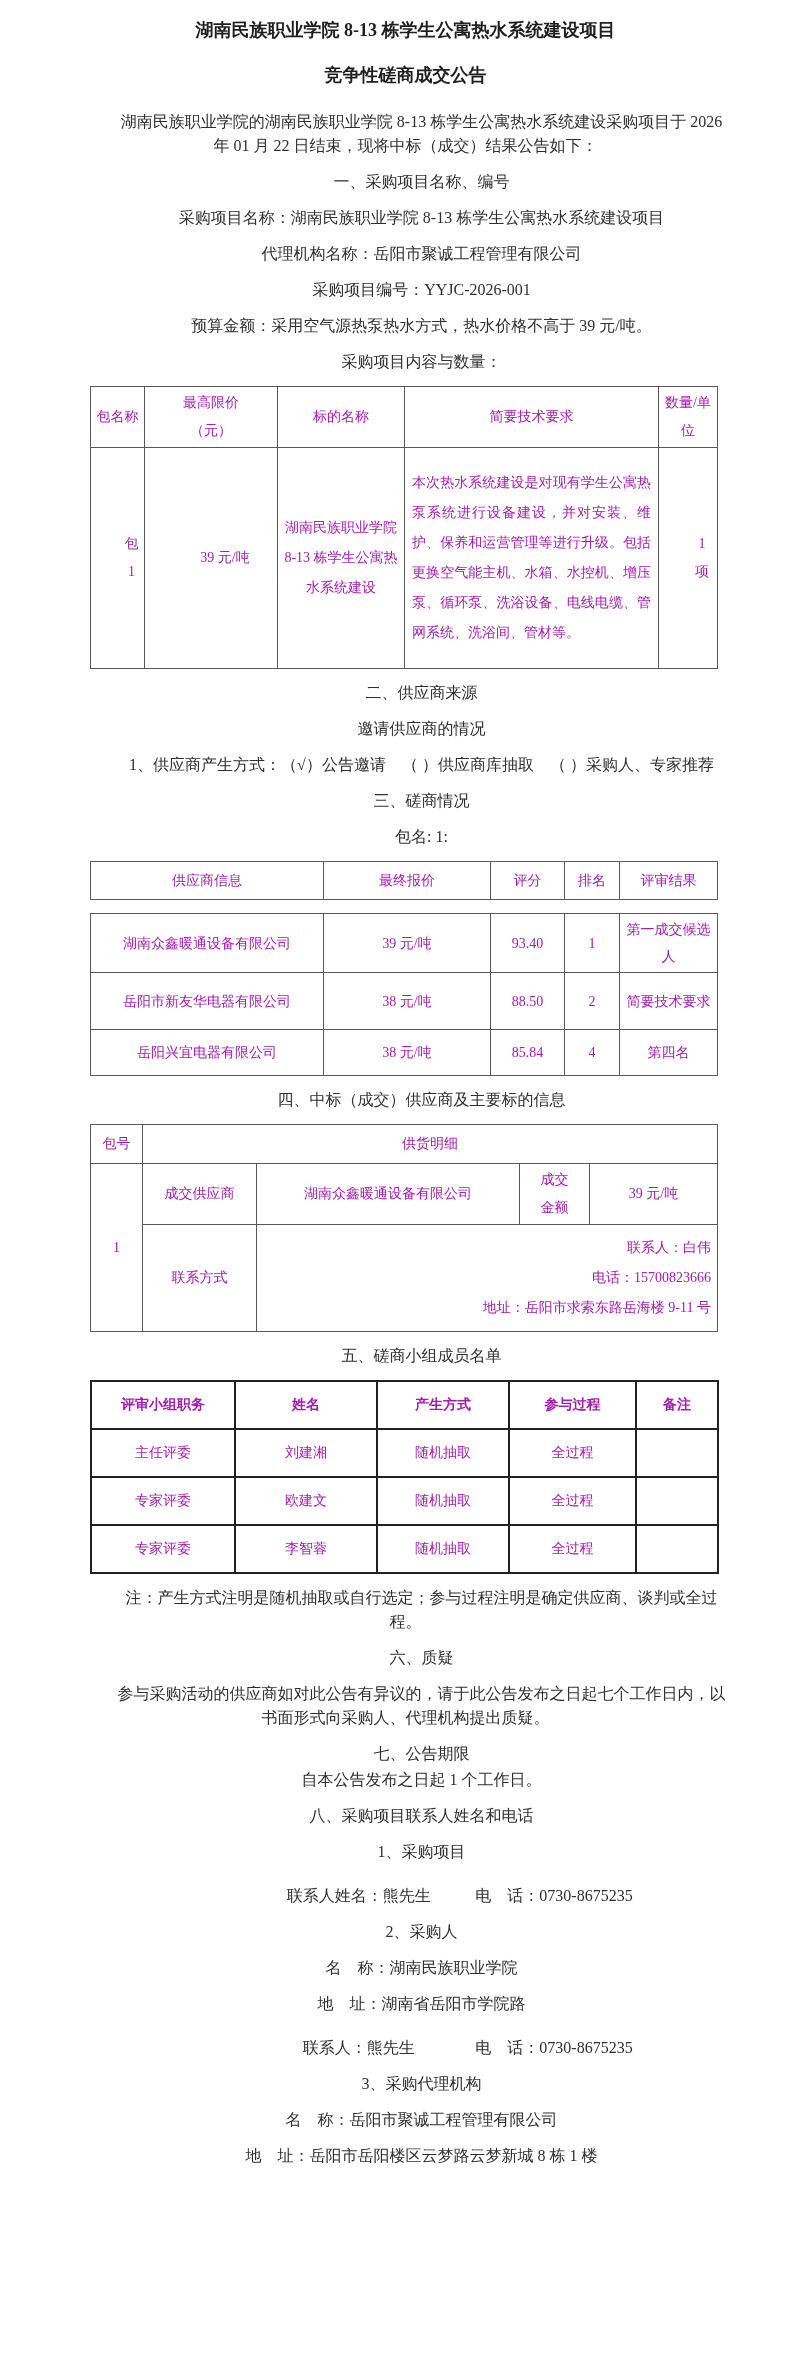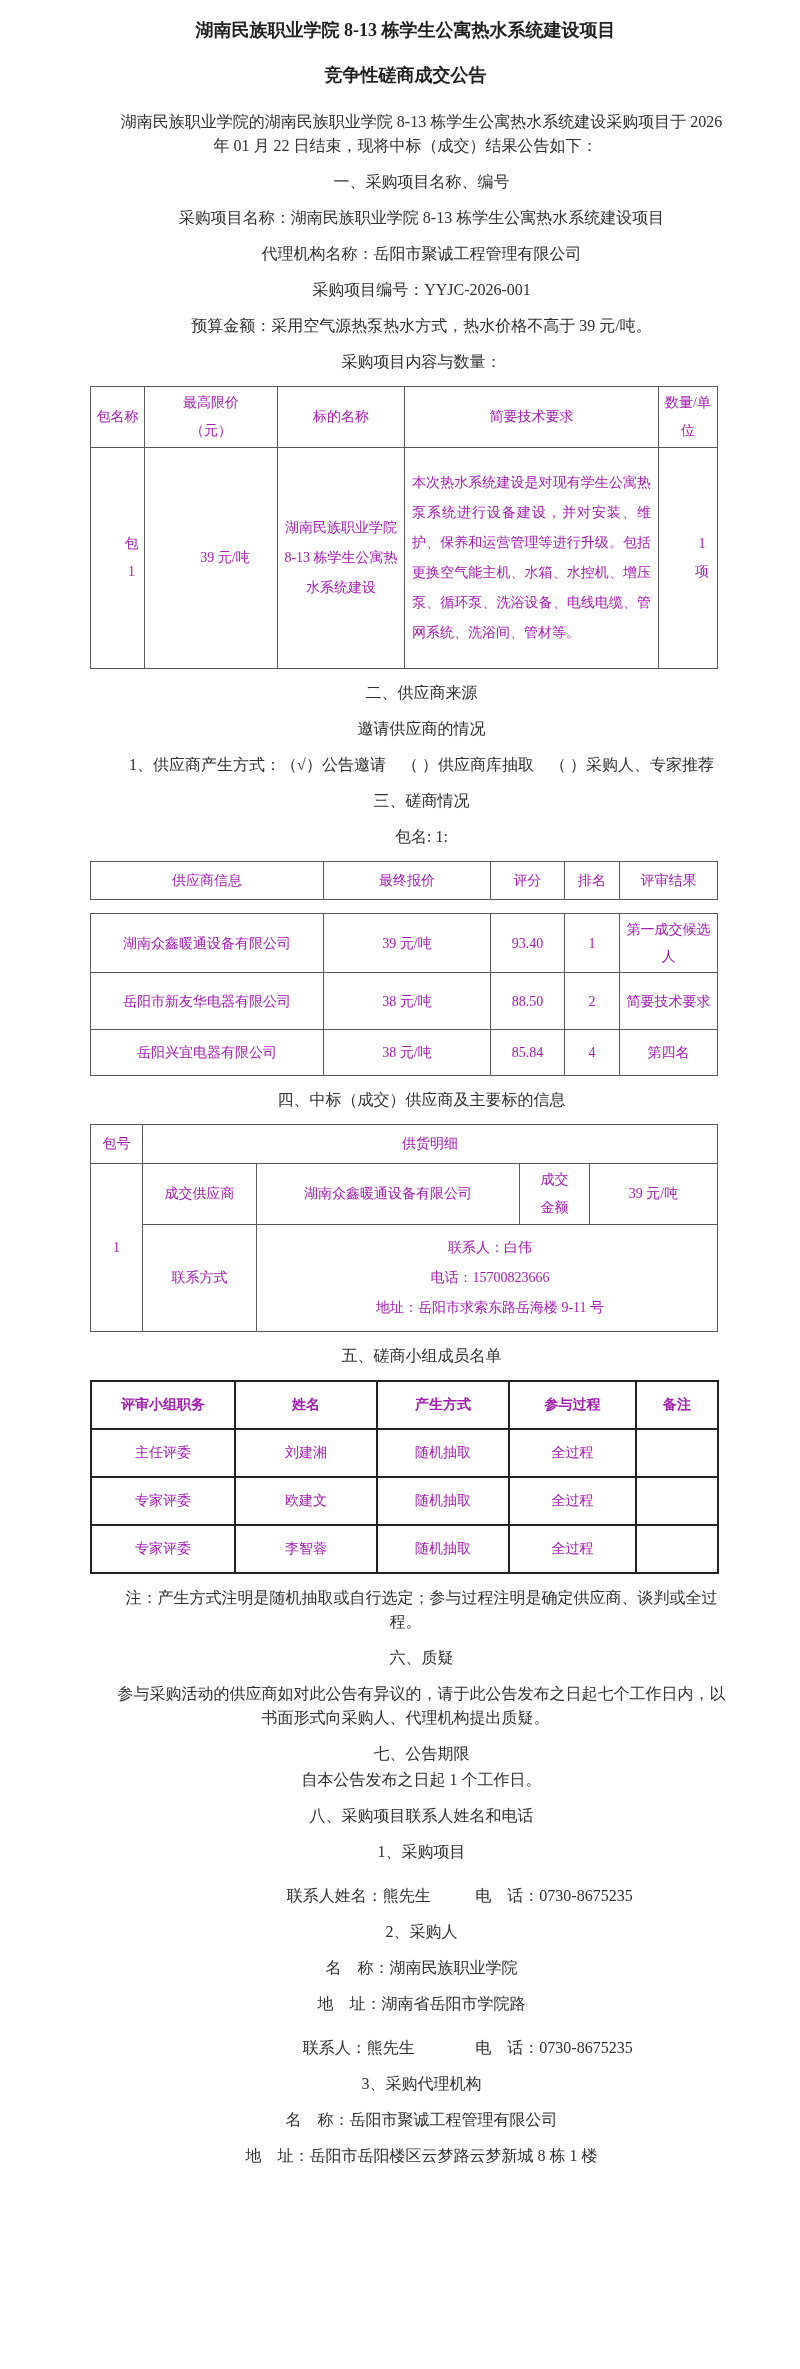--- a/index.html
+++ b/index.html
@@ -37,21 +37,21 @@
   
   #t2-head { margin-bottom:0; }
   #t2-head th { height:33px; }
   #t2-body { margin-top:13px; }
   #t2-body tr { height:57px; }
   #t2-body tr.last { height:46px; }
   #t2-body td { line-height:27px; }
   
   #t3 tr.r1 { height:39px; }
   #t3 tr.r2 { height:60px; }
-  #t3 td.contact-cell { text-align:center; padding:8px 6px 8px 12px; }
+  #t3 td.contact-cell { text-align:right; padding:8px 6px 8px 12px; }
   #t3 td.contact-cell div { line-height:30px; }
   
   #t4, #t4 td, #t4 th { border:2px solid #222222; }
   #t4 th { font-weight:bold; }
   #t4 tr { height:48px; }
 </style>
 </head>
 <body>
 
 <div>

